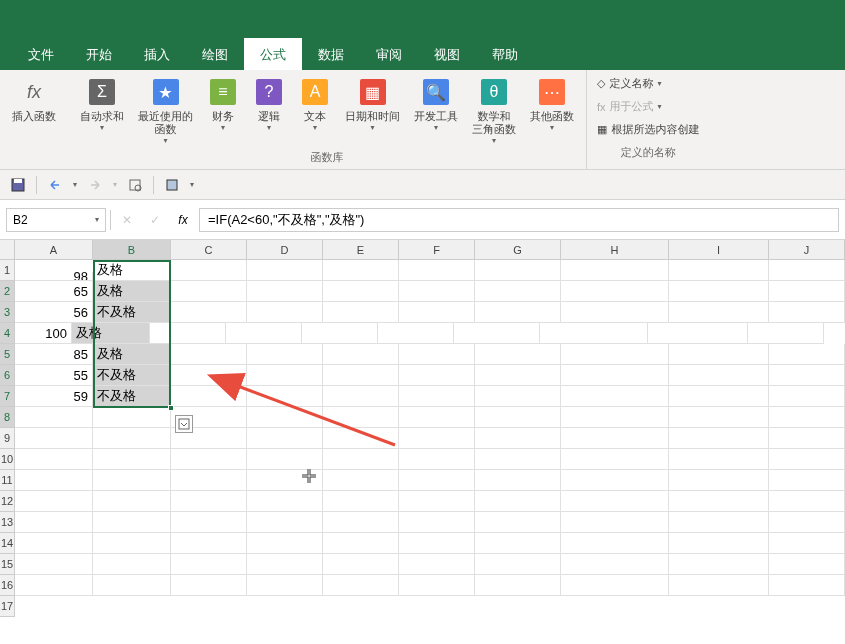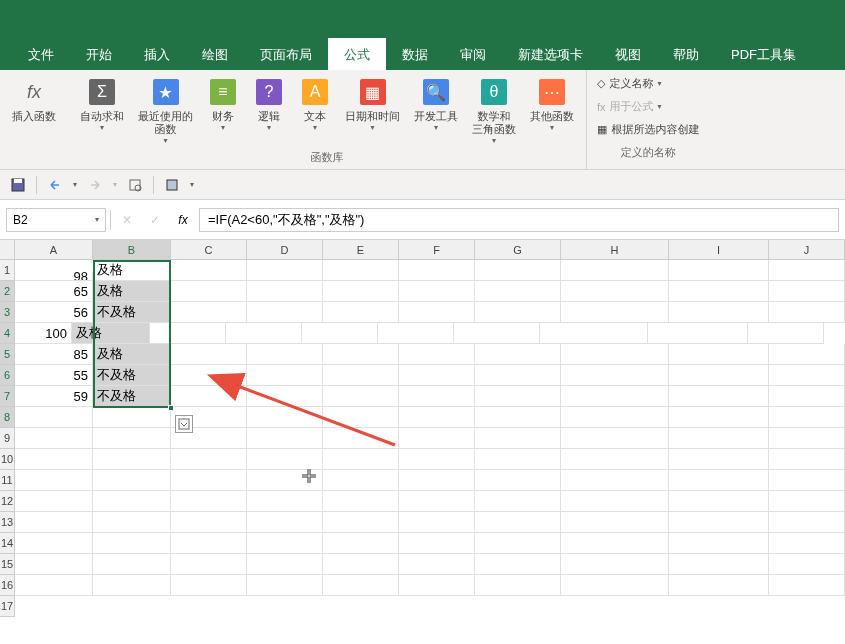--- a/index.html
+++ b/index.html
@@ -65,28 +65,25 @@
 </head>
 <body>
 
 <div class="titlebar"></div>
 
 <div class="ribbon-tabs" id="ribbon-tabs">
     <div class="ribbon-tab">文件</div>
     <div class="ribbon-tab">开始</div>
     <div class="ribbon-tab">插入</div>
     <div class="ribbon-tab">绘图</div>
-    <div class="ribbon-tab">页面布局</div>
     <div class="ribbon-tab active">公式</div>
     <div class="ribbon-tab">数据</div>
     <div class="ribbon-tab">审阅</div>
-    <div class="ribbon-tab">新建选项卡</div>
     <div class="ribbon-tab">视图</div>
     <div class="ribbon-tab">帮助</div>
-    <div class="ribbon-tab">PDF工具集</div>
   </div>
 
 <div class="ribbon-content">
   <div class="ribbon-group" style="border-right:none;">
     <div class="ribbon-btn">
       <div class="ribbon-icon">
           <span style="font-style:italic;font-size:18px;color:#666;">fx</span>
         </div>
       <div class="ribbon-btn-label">插入函数</div>
     </div>

